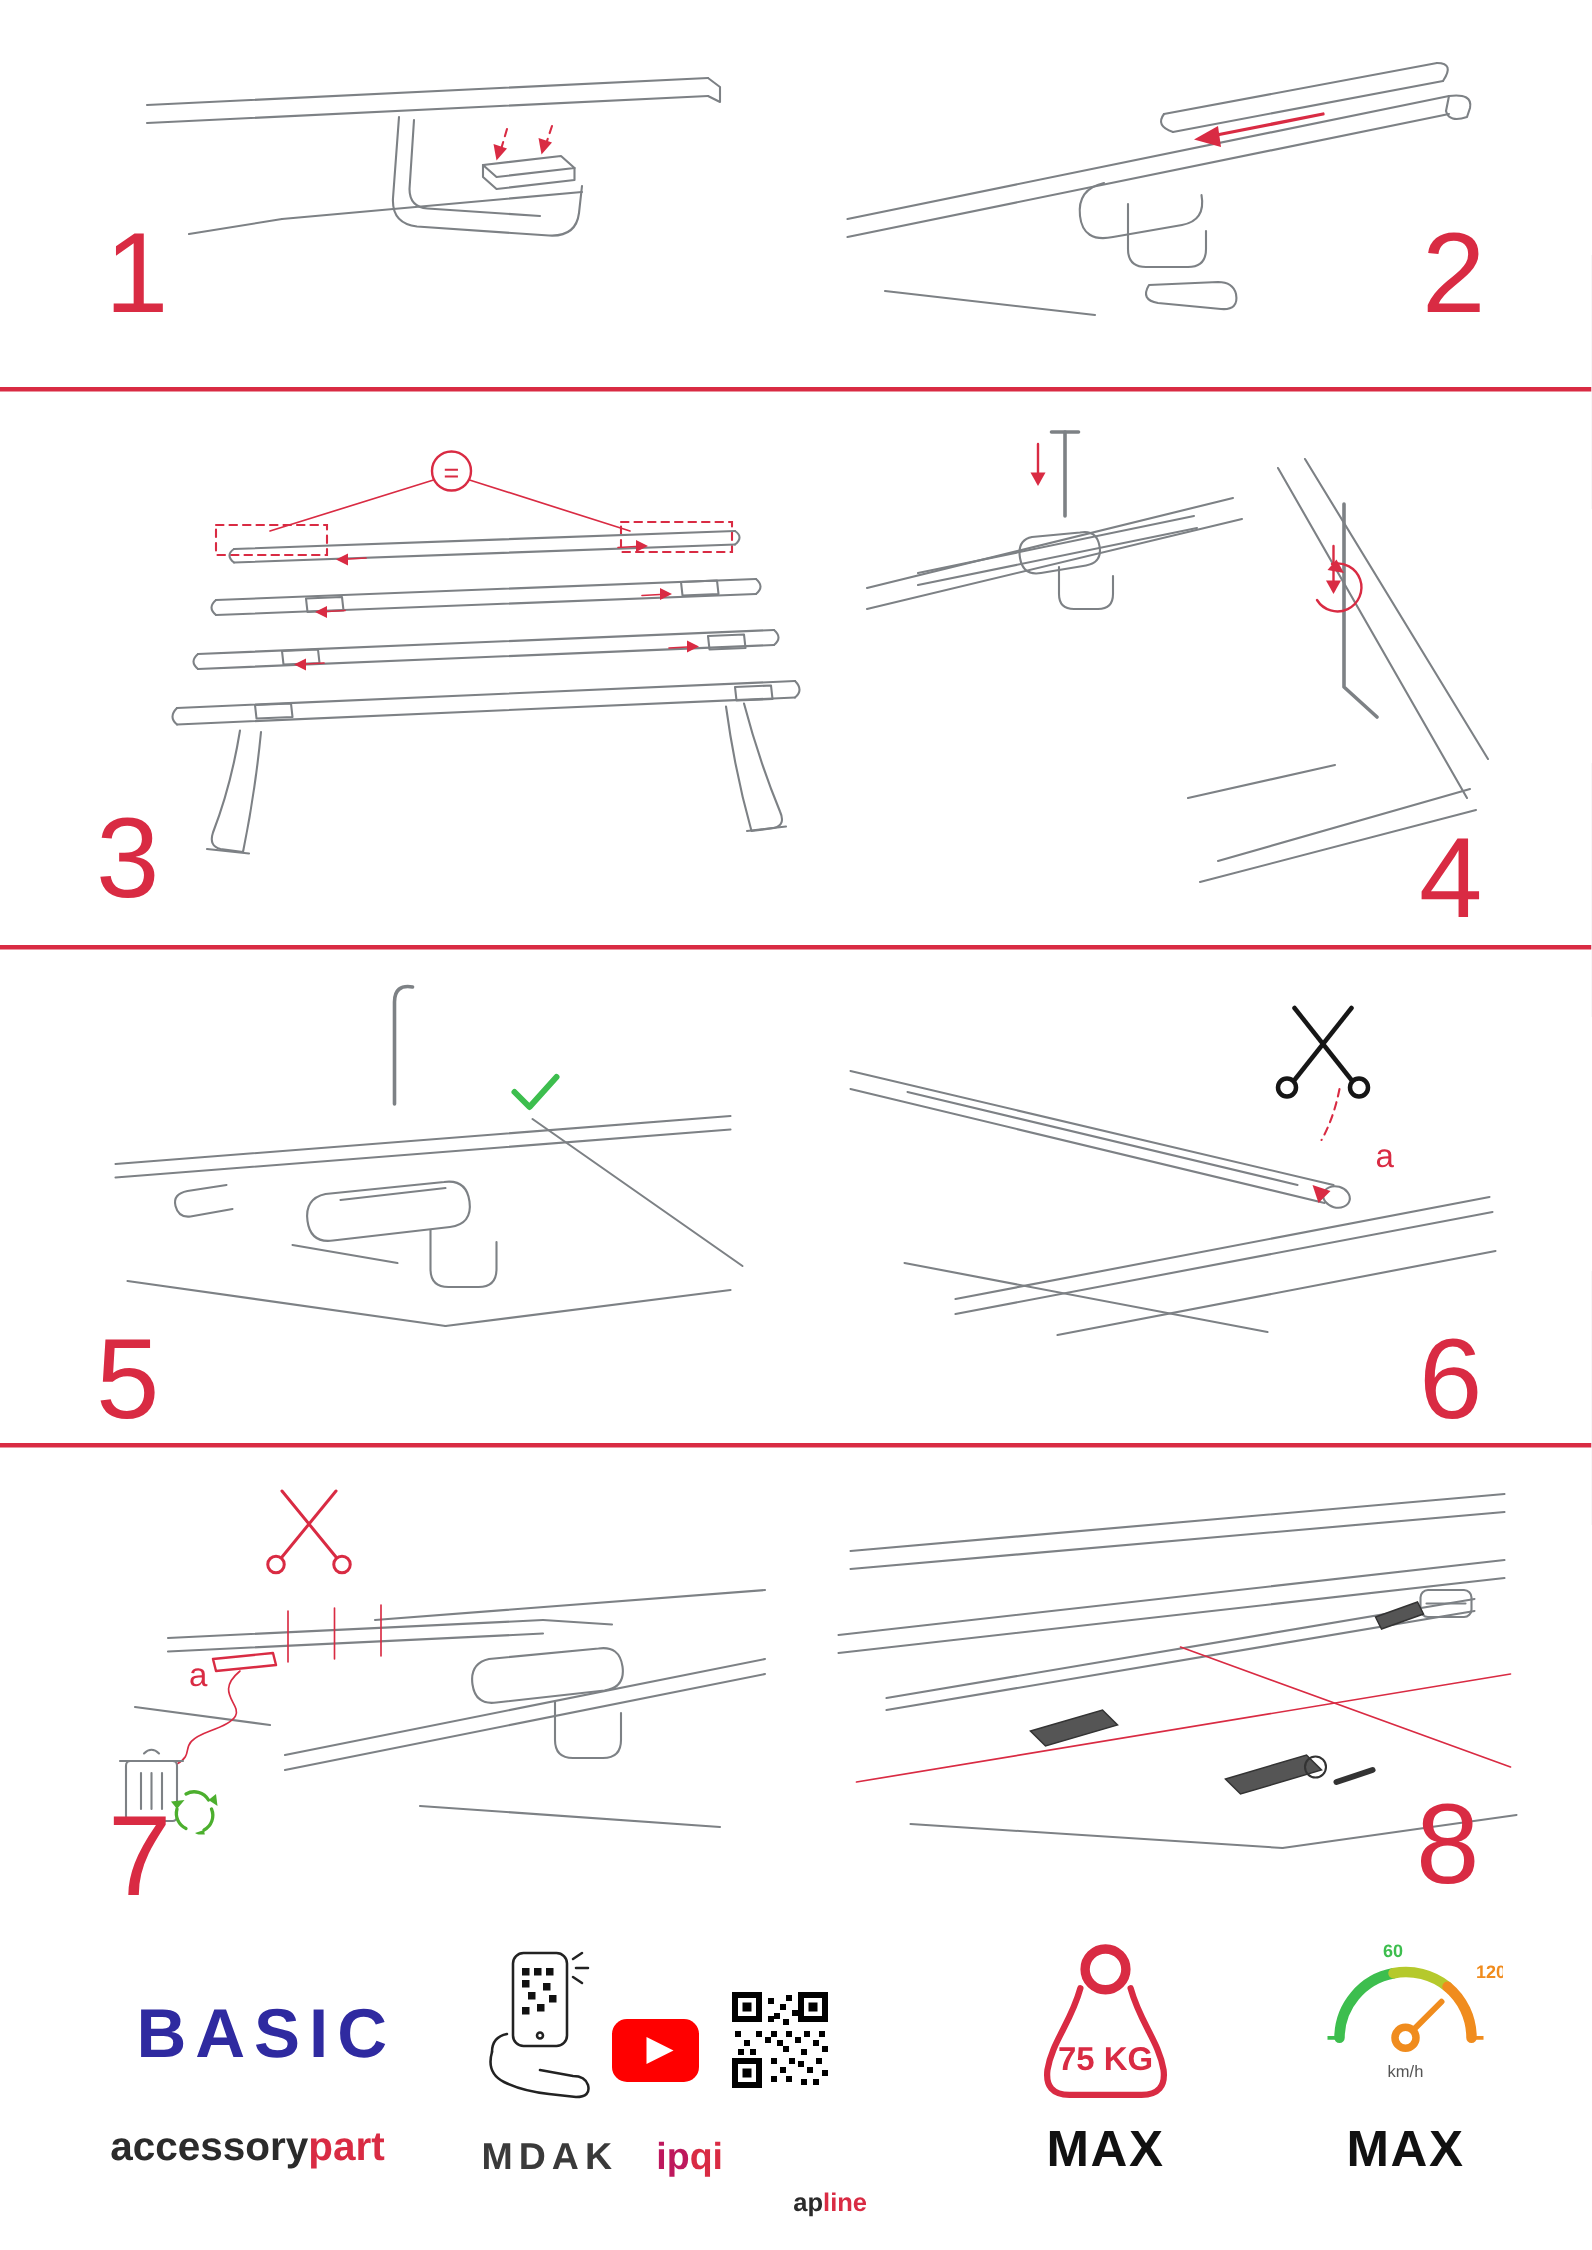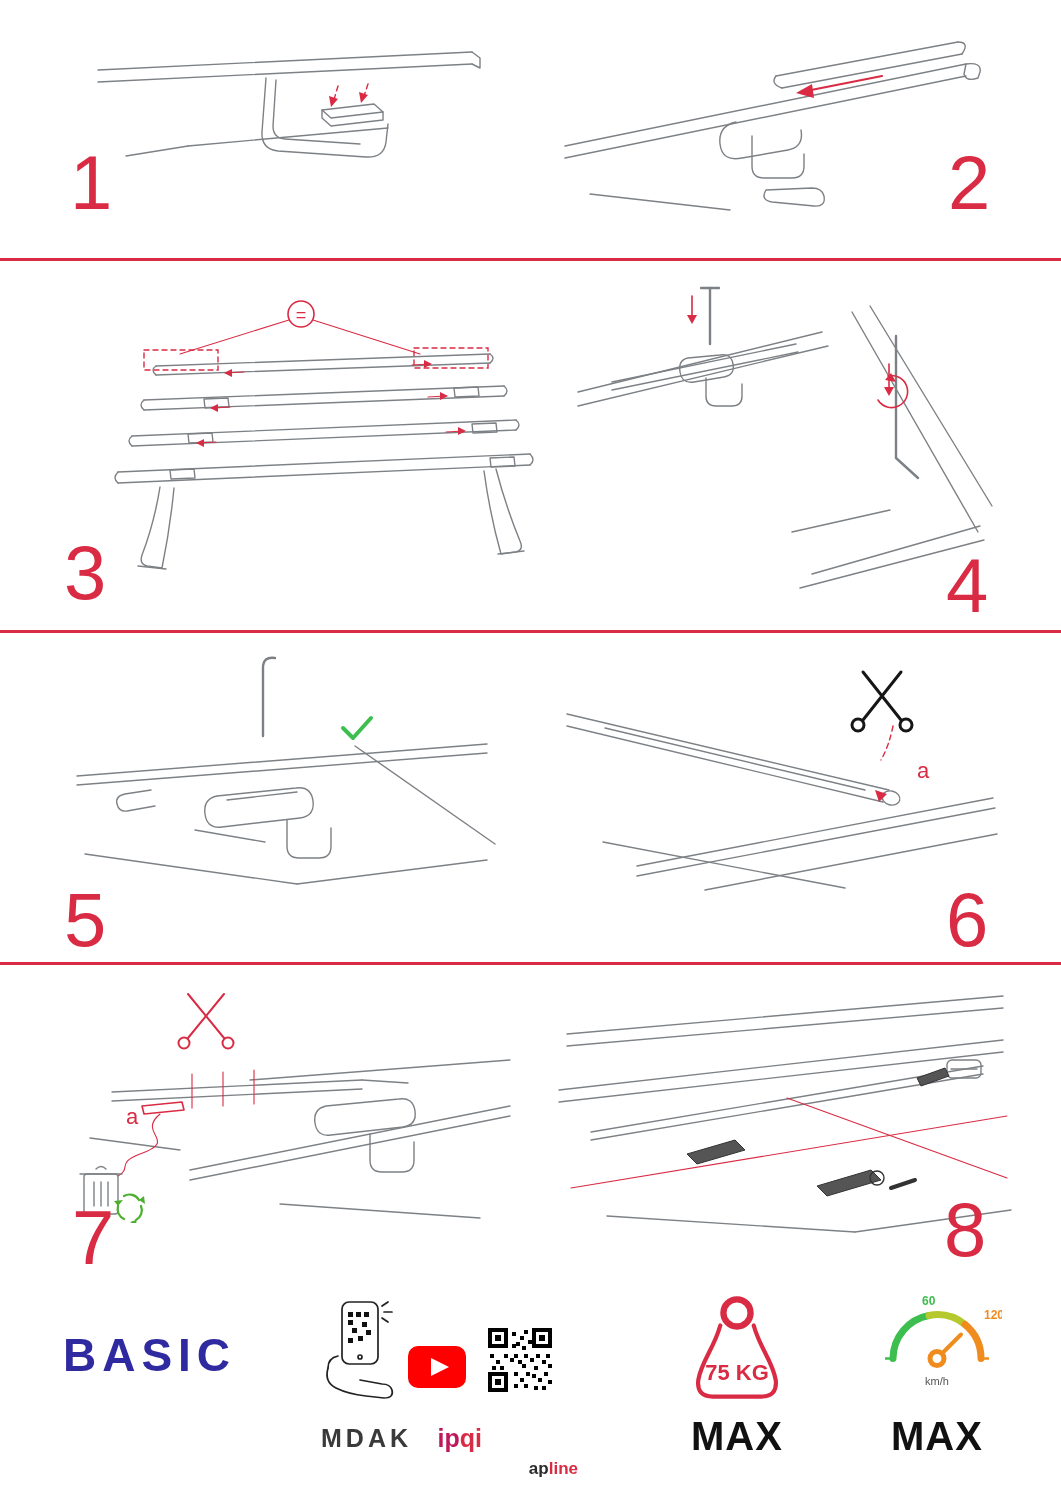--- a/index.html
+++ b/index.html
@@ -2,26 +2,26 @@
 <html><head>
 <meta charset="utf-8">
 <style>
   *{margin:0;padding:0;box-sizing:border-box}
   body{background:#ddd;font-family:"Liberation Sans",sans-serif}
   .page{position:relative;width:1061px;height:1500px;background:#fff;margin:0 auto;overflow:hidden}
   .divider{position:absolute;left:0;width:1061px;height:3px;background:#D92B43}
   .panel{position:absolute}
   .step-num{position:absolute;font-size:76px;line-height:1;color:#D92B43;font-weight:400}
   .flabel{position:absolute;text-align:right;font-weight:bold;color:#3a3a3a}
-  .brand-title{position:absolute;left:42px;top:1328px;width:215px;text-align:center;
+  .brand-title{position:absolute;left:70px;top:1328px;width:215px;text-align:center;
     font-size:46px;font-weight:bold;letter-spacing:6px;color:#2F2AA0}
   .brand-sub{position:absolute;left:50px;top:1416px;width:230px;text-align:center;
     font-size:27px;font-weight:bold;letter-spacing:0}
   .dark{color:#2b2b2b}.red{color:#D92B43}.gray{color:#be185d}
-  .max-label{position:absolute;text-align:center;font-size:40px;font-weight:bold;color:#111;letter-spacing:1px}
+  .max-label{position:absolute;text-align:center;font-size:34px;font-weight:bold;color:#111;letter-spacing:1px}
   
   .art-g{stroke:#7d8185;fill:none;stroke-width:1.4;stroke-linecap:round;stroke-linejoin:round}
   .art-g2{stroke:#7d8185;fill:none;stroke-width:2.4;stroke-linecap:round;stroke-linejoin:round}
   .art-r{stroke:#D92B43;fill:none;stroke-width:1.6;stroke-linecap:round;stroke-linejoin:round}
   .art-rt{stroke:#D92B43;fill:none;stroke-width:1.1;stroke-linecap:round}
   .art-rd{stroke:#D92B43;fill:none;stroke-width:1.4;stroke-dasharray:5 4;stroke-linecap:round}
   .art-rf{fill:#D92B43;stroke:none}
   .art-k{stroke:#161616;fill:none;stroke-width:3;stroke-linecap:round}
   .art-kr{stroke:#D92B43;fill:none;stroke-width:2;stroke-linecap:round}
   .art-grn{stroke:#3DBE4E;fill:none;stroke-width:4;stroke-linecap:round;stroke-linejoin:round}
@@ -282,20 +282,21 @@
     <circle cx="322" cy="196" r="7" class="art-g" style="stroke:#333"></circle>
     <line x1="336" y1="206" x2="360" y2="198" stroke="#333" stroke-width="4" stroke-linecap="round"></line>
     <g class="art-rt">
       <path d="M16,206 L452,134"></path>
         <path d="M232,116 L452,196"></path>
     </g>
   </svg>
   <div class="step-num" style="left:944px;top:1192px">8</div>
 
   <div class="brand-title">BASIC</div>
+  <div class="brand-sub"><span class="dark">accessory</span><span class="red">part</span></div>
 
   <svg class="panel" style="left:312px;top:1298px" width="92" height="112" viewBox="0 0 92 112">
     <g class="art-dk">
       <rect x="30" y="4" width="36" height="62" rx="7"></rect>
       <circle cx="48" cy="59" r="2"></circle>
       <path d="M70,8 l6,-4"></path>
         <path d="M72,14 h8"></path>
         <path d="M70,20 l6,4"></path>
       <path d="M16,70 q-4,14 8,20 q12,6 30,8 l18,2 q10,0 8,-8 q-2,-6 -10,-6 l-22,-4"></path>
       <path d="M16,70 q0,-10 10,-12"></path>

